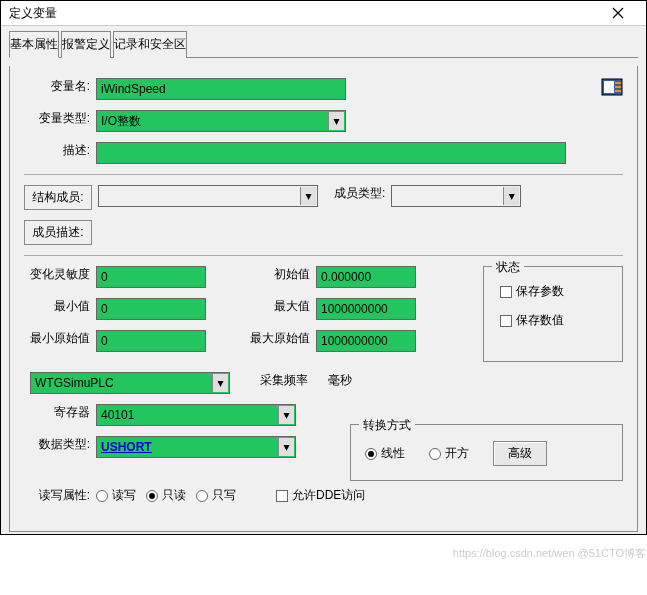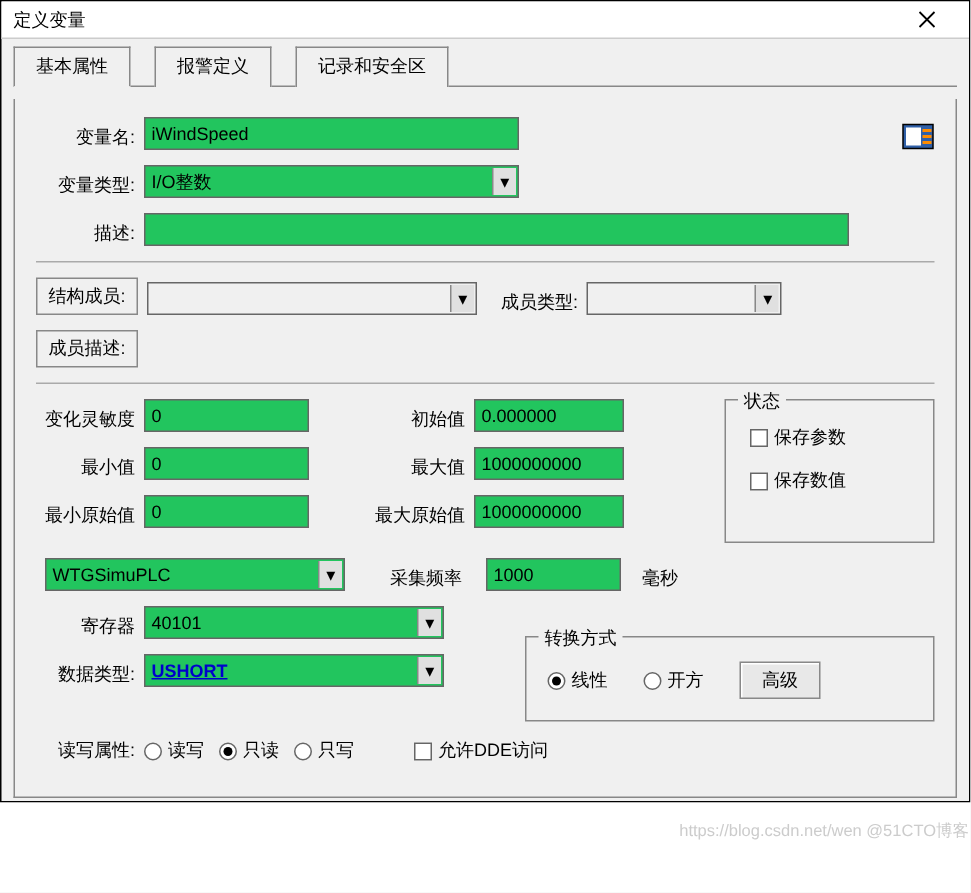--- a/index.html
+++ b/index.html
@@ -3,24 +3,24 @@
 <meta charset="utf-8">
 <style>
 * { box-sizing: border-box; font-family: "Microsoft YaHei", SimSun, Arial, sans-serif; font-size: 12px; }
 body { margin: 0; background: #fff; }
 .dialog { width: 647px; height: 535px; border: 1px solid #000; background: #f0f0f0; display: flex; flex-direction: column; }
 .titlebar { height: 26px; background: #fff; display: flex; align-items: center; padding: 0 8px; border-bottom: 1px solid #ccc; }
 .titlebar-text { flex: 1; }
 .close-btn { width: 40px; height: 24px; display: flex; align-items: center; justify-content: center; cursor: pointer; }
 .content { flex: 1; padding: 4px 8px 8px 8px; display: flex; flex-direction: column; }
 .tabs { display: flex; border-bottom: 1px solid #888; margin-bottom: 8px; }
-.tab { padding: 4px 14px; border: 1px solid #888; border-bottom: none; margin-right: 16px; background: #f0f0f0; cursor: pointer; position: relative; top: 1px; }
+.tab { padding: 4px 0; border: 1px solid #888; border-bottom: none; margin-right: 2px; background: #f0f0f0; cursor: pointer; position: relative; top: 1px; }
 .tab.active { background: #f0f0f0; border-bottom: 1px solid #f0f0f0; }
 .panel { flex: 1; border: 1px solid #888; border-top: none; padding: 12px 14px; position: relative; }
-.row { display: flex; align-items: flex-end; margin-bottom: 10px; min-height: 22px; }
+.row { display: flex; align-items: flex-start; margin-bottom: 10px; min-height: 22px; }
 .lbl { text-align: right; padding-right: 6px; white-space: nowrap; }
 .lbl-70 { width: 72px; }
 .lbl-boxed { border: 1px solid #888; padding: 3px 6px; background: #f0f0f0; text-align: center; }
 input[type=text], .combo { height: 22px; border: 1px solid #666; background: #22c55e; padding: 0 4px; font-size: 12px; }
 .combo { display: flex; align-items: center; position: relative; padding-right: 18px; }
 .combo-arrow { position: absolute; right: 1px; top: 1px; bottom: 1px; width: 16px; background: #e0e0e0; border-left: 1px solid #888; display: flex; align-items: center; justify-content: center; }
 .combo.disabled { background: #f0f0f0; }
 .blue-text { color: #0000cc; font-weight: bold; text-decoration: underline; }
 .groupbox { border: 1px solid #888; padding: 8px 10px 6px 10px; position: relative; }
 .groupbox-title { position: absolute; top: -8px; left: 8px; background: #f0f0f0; padding: 0 4px; }
@@ -140,21 +140,20 @@
           </div>
         </div>
       </div>
 
       <div class="row" style="margin-top:10px">
         <div class="combo" style="width:200px;margin-left:6px">
           <span>WTGSimuPLC</span>
           <span class="combo-arrow">▾</span>
         </div>
         <span class="lbl" style="margin-left:30px">采集频率</span>
-        <input type="text" style="width: 90px; margin-left: 10px;" value="1000">
         <span style="margin-left:14px">毫秒</span>
       </div>
 
       <div style="display:flex;gap:26px;align-items:flex-start">
         <div style="flex:0 0 300px">
           <div class="row">
             <span class="lbl lbl-70">寄存器</span>
             <div class="combo" style="width:200px">
               <span>40101</span>
               <span class="combo-arrow">▾</span>

